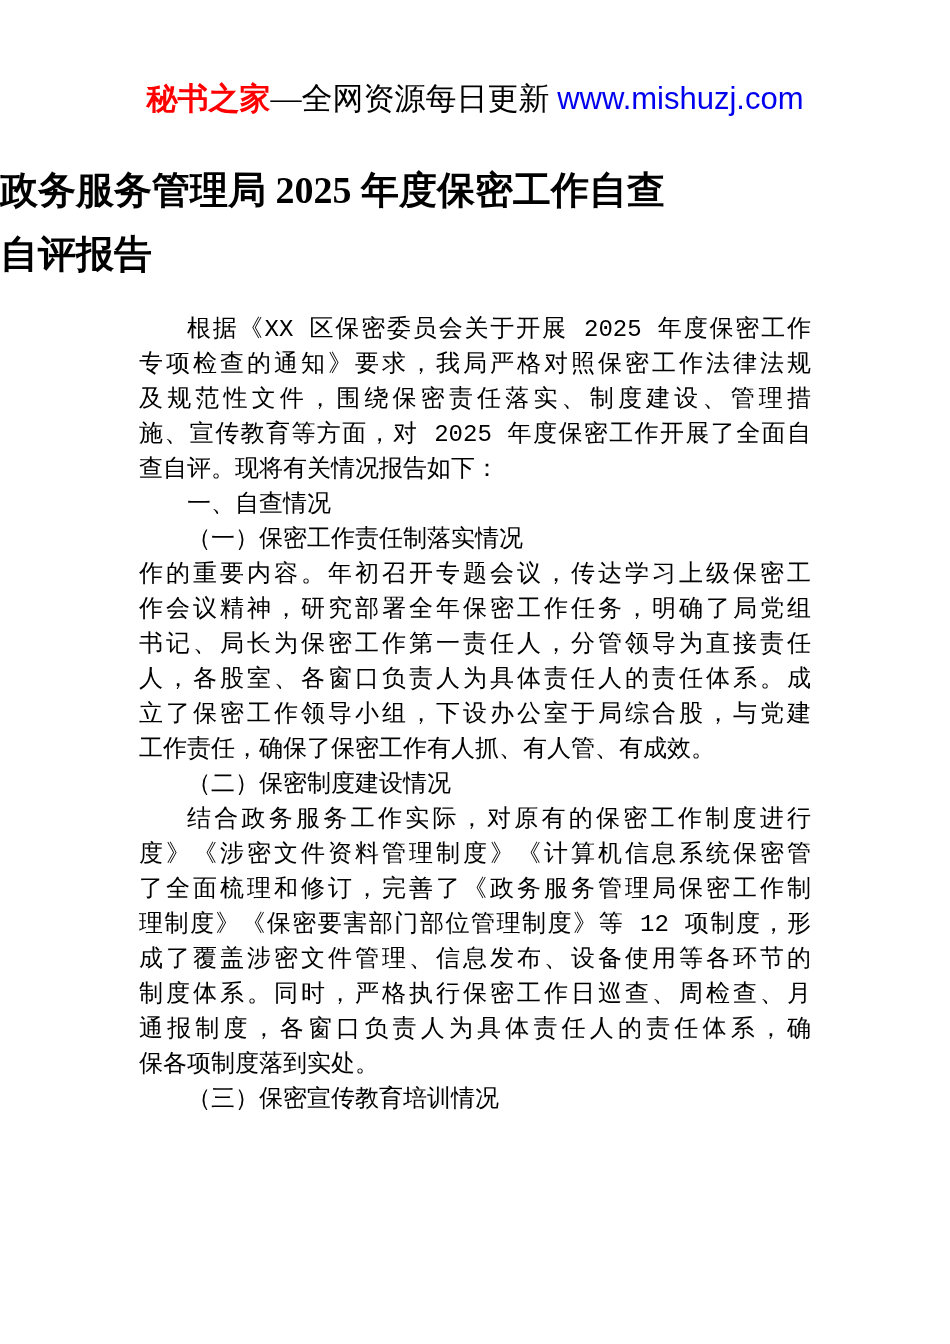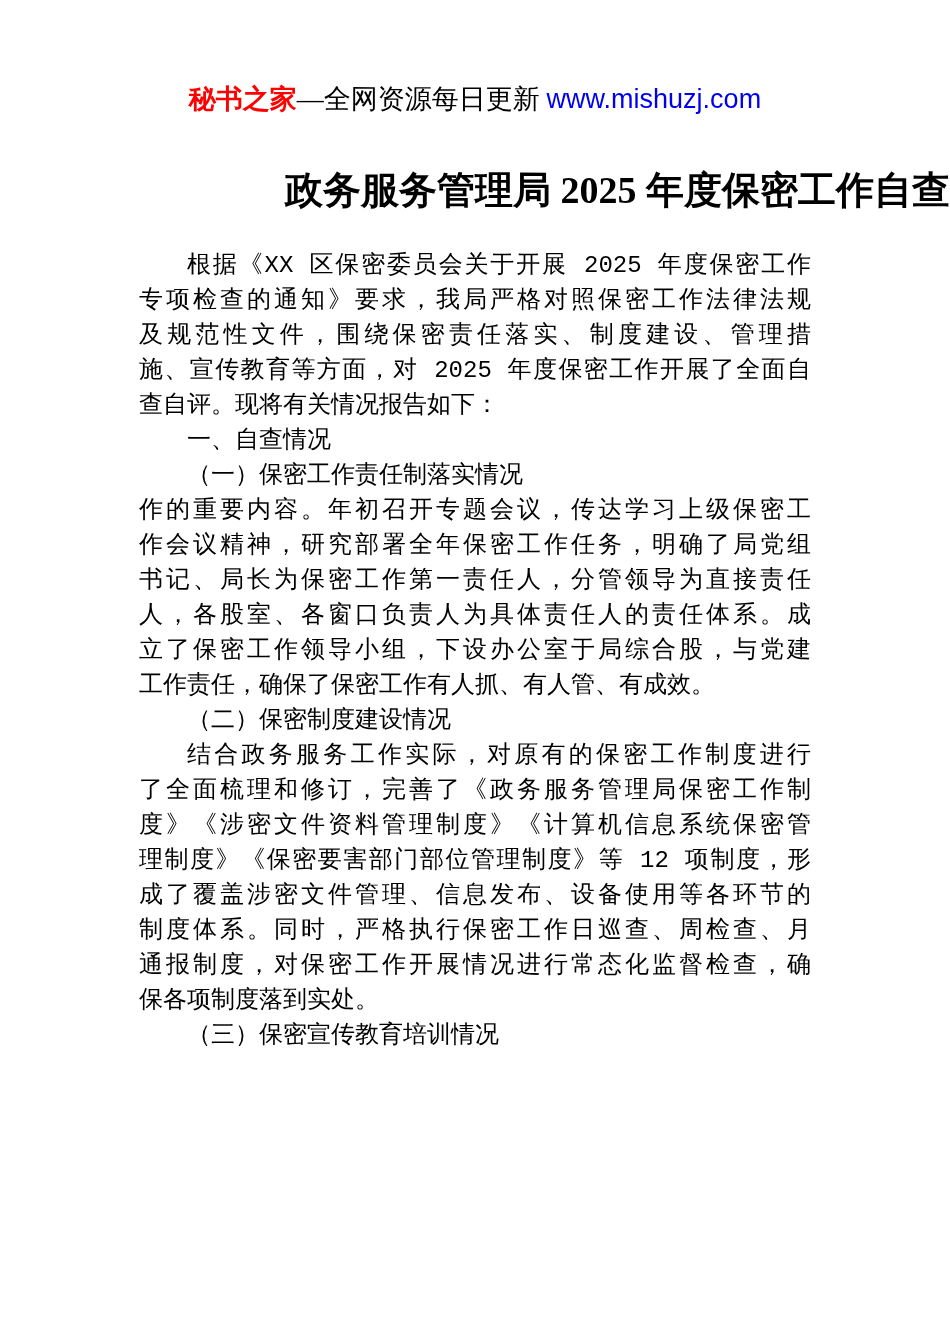--- a/index.html
+++ b/index.html
@@ -11,38 +11,38 @@
   }
   .page {
     position: relative;
     width: 950px; height: 1344px;
     overflow: hidden;
     background: #ffffff;
   }
   .header-line {
     margin-top: 84px;
     text-align: center;
-    font-size: 27px;
+    font-size: 31px;
     line-height: 30px;
     white-space: nowrap;
   }
   .brand {
     color: #FF0000;
     font-weight: bold;
   }
   .tagline {
     color: #000000;
   }
   .site-url {
     color: #0000EE;
     font-family: "Liberation Sans", "DejaVu Sans", sans-serif;
   }
   .doc-title {
     margin-top: 44px;
-    text-align: right;
+    text-align: left;
     font-size: 38px;
     font-weight: bold;
     line-height: 64px;
   }
   .content {
     width: 672px;
     margin: 26px auto 0 auto;
     font-size: 24px;
     font-family: Liberation Mono, monospace;
   }
@@ -62,41 +62,42 @@
 <body>
 
 <div class="page">
 
   <div class="header-line">
     <span class="brand">秘书之家</span><span class="tagline">—全网资源每日更新 </span><span class="site-url">www.mishuzj.com</span>
   </div>
 
   <div class="doc-title">
     <div>政务服务管理局 2025 年度保密工作自查</div>
+    <div>自评报告</div>
   </div>
 
   <div class="content">
     <div class="line indent">根据《XX 区保密委员会关于开展 2025 年度保密工作</div>
     <div class="line">专项检查的通知》要求，我局严格对照保密工作法律法规</div>
     <div class="line">及规范性文件，围绕保密责任落实、制度建设、管理措</div>
     <div class="line">施、宣传教育等方面，对 2025 年度保密工作开展了全面自</div>
     <div class="line lastline">查自评。现将有关情况报告如下：</div>
     <div class="line indent lastline">一、自查情况</div>
     <div class="line indent lastline">（一）保密工作责任制落实情况</div>
     <div class="line">作的重要内容。年初召开专题会议，传达学习上级保密工</div>
     <div class="line">作会议精神，研究部署全年保密工作任务，明确了局党组</div>
     <div class="line">书记、局长为保密工作第一责任人，分管领导为直接责任</div>
     <div class="line">人，各股室、各窗口负责人为具体责任人的责任体系。成</div>
     <div class="line">立了保密工作领导小组，下设办公室于局综合股，与党建</div>
     <div class="line lastline">工作责任，确保了保密工作有人抓、有人管、有成效。</div>
     <div class="line indent lastline">（二）保密制度建设情况</div>
     <div class="line indent">结合政务服务工作实际，对原有的保密工作制度进行</div>
+    <div class="line">度》《涉密文件资料管理制度》《计算机信息系统保密管</div>
     <div class="line">了全面梳理和修订，完善了《政务服务管理局保密工作制</div>
-    <div class="line">度》《涉密文件资料管理制度》《计算机信息系统保密管</div>
     <div class="line">理制度》《保密要害部门部位管理制度》等 12 项制度，形</div>
     <div class="line">成了覆盖涉密文件管理、信息发布、设备使用等各环节的</div>
     <div class="line">制度体系。同时，严格执行保密工作日巡查、周检查、月</div>
-    <div class="line">通报制度，对保密工作开展情况进行常态化监督检查，确</div>
+    <div class="line">通报制度，各窗口负责人为具体责任人的责任体系，确</div>
     <div class="line lastline">保各项制度落到实处。</div>
     <div class="line indent lastline">（三）保密宣传教育培训情况</div>
   </div>
 
 </div>
 
 </body></html>

